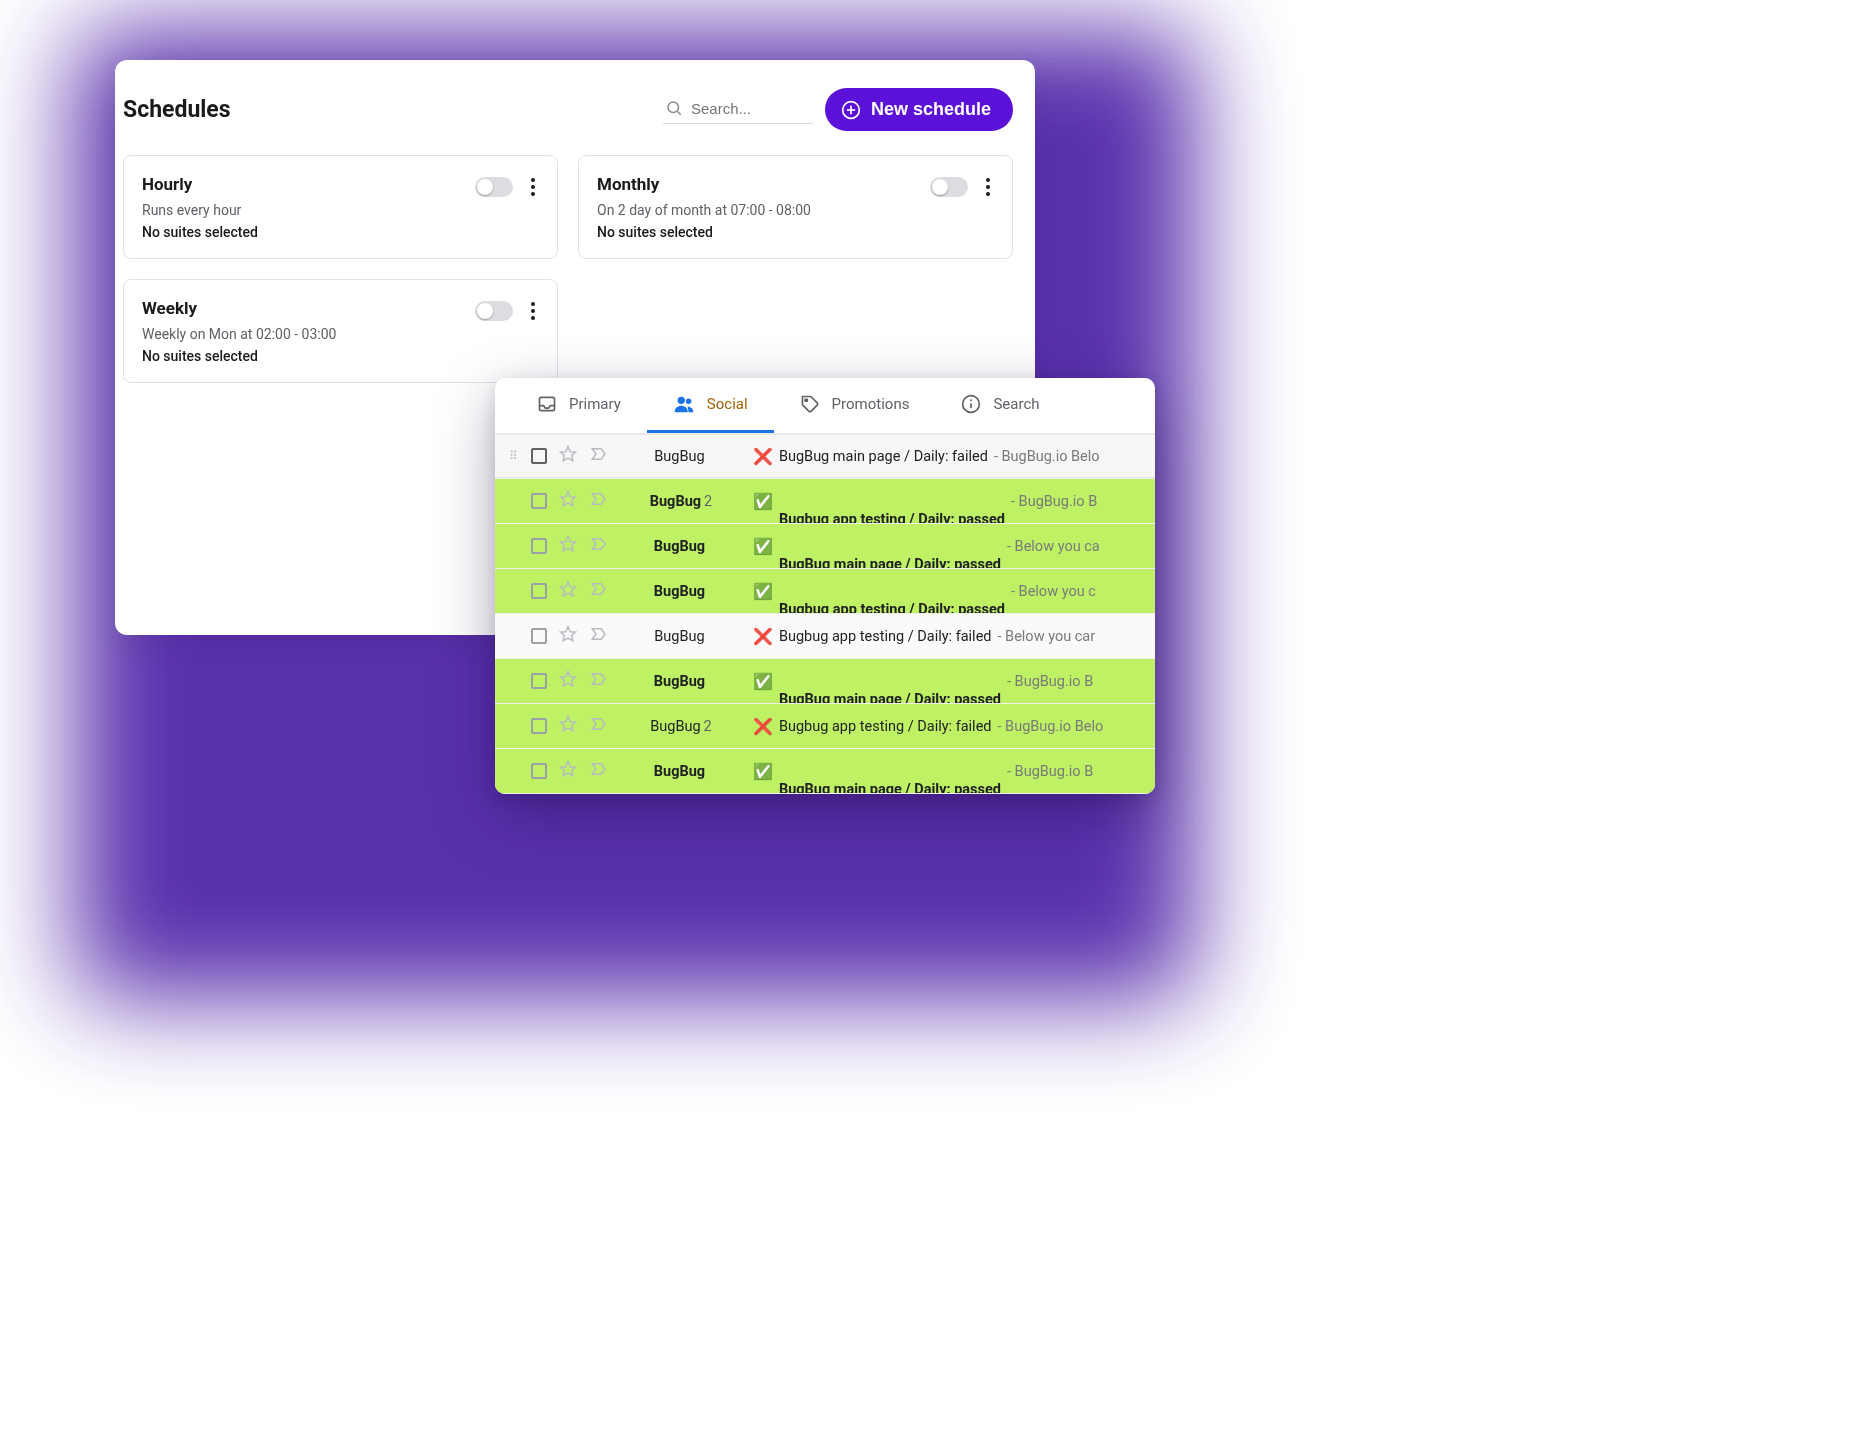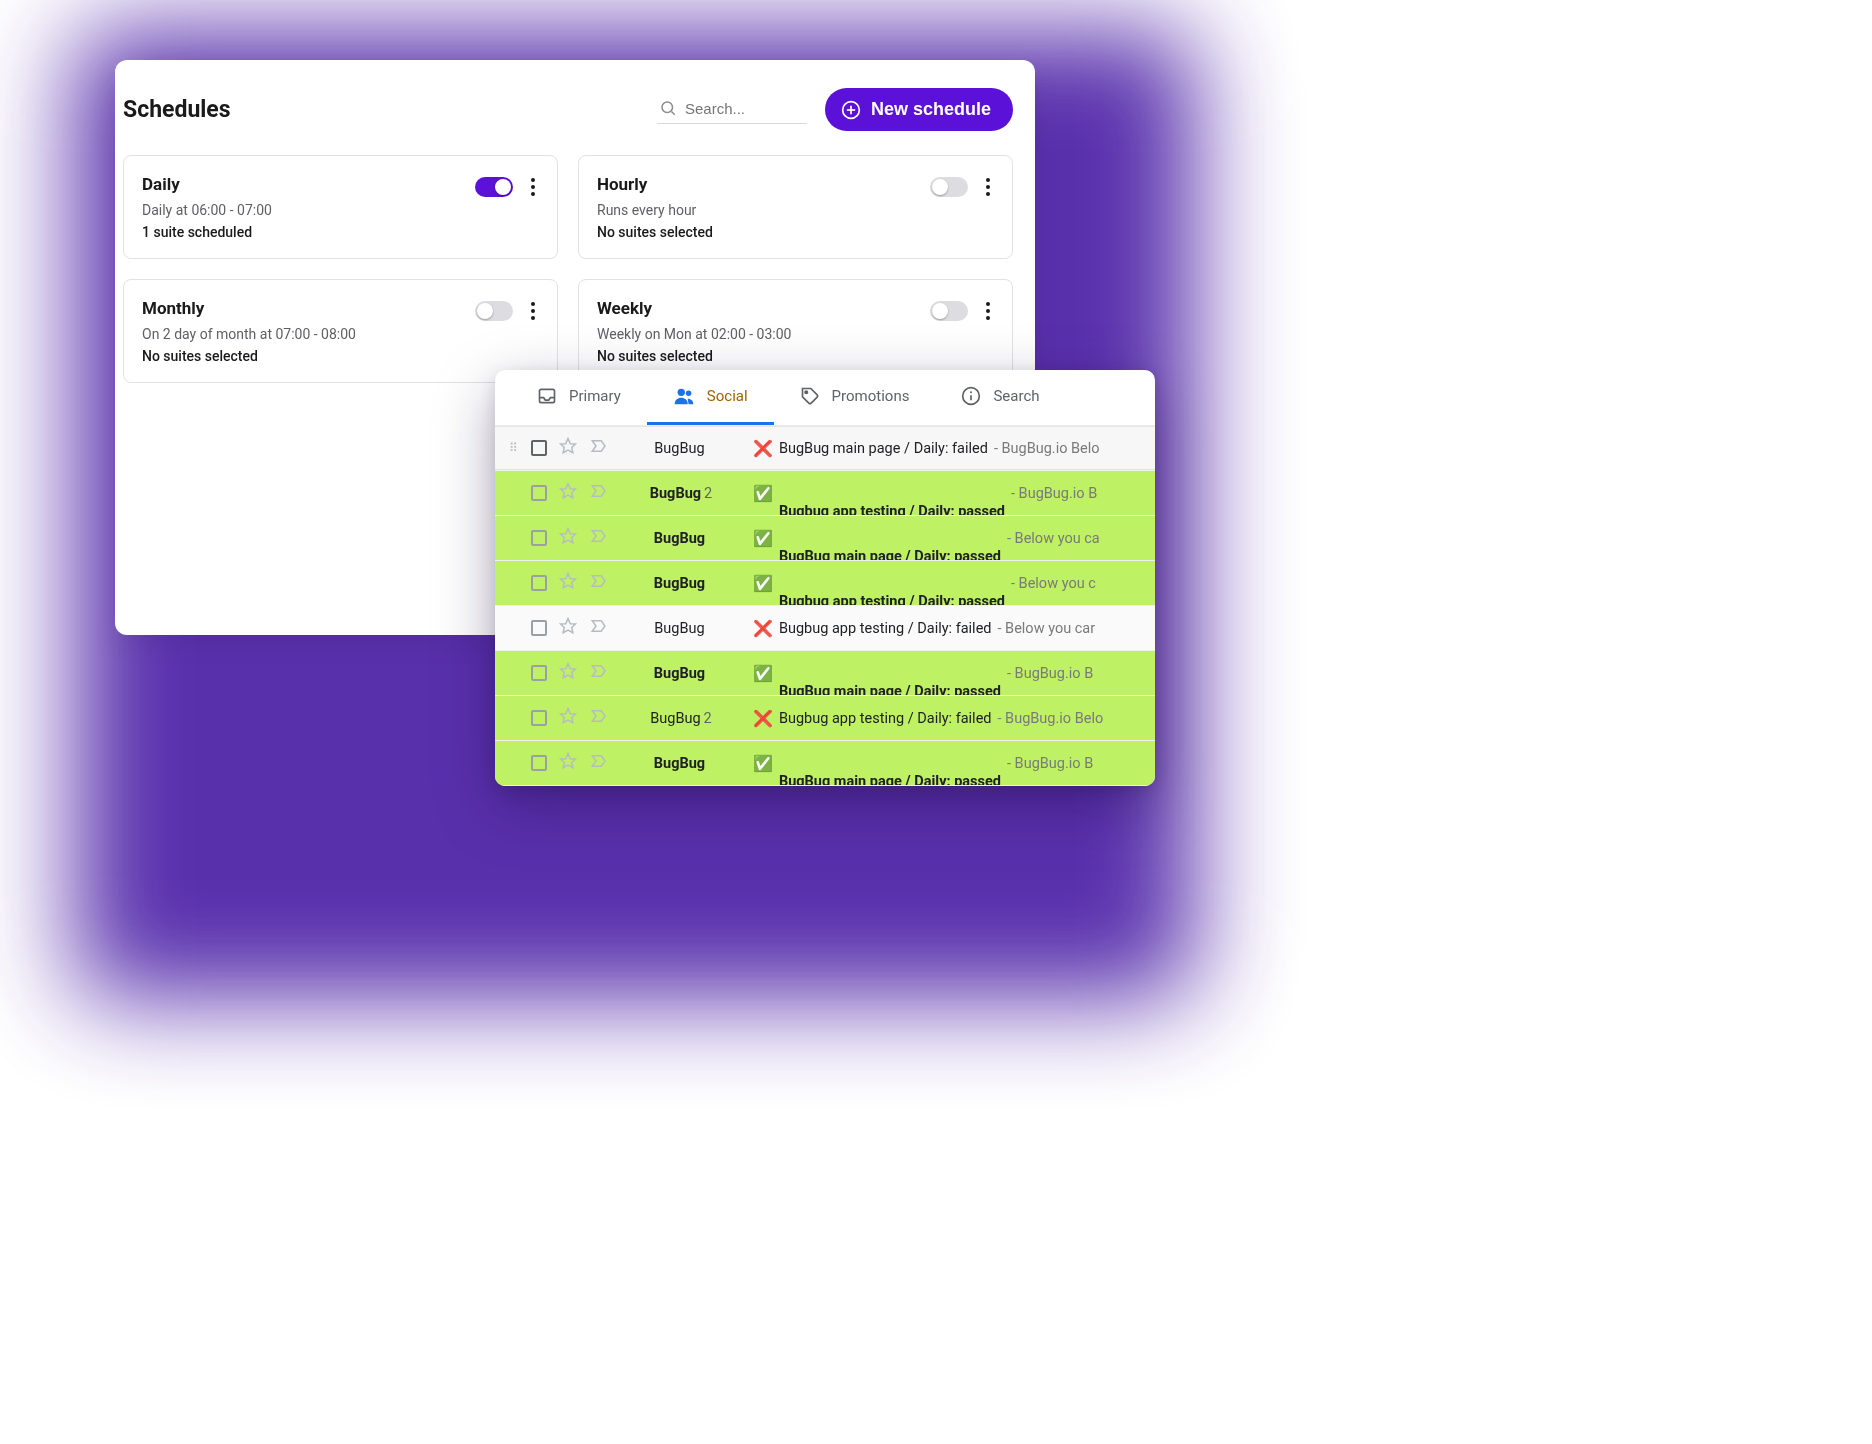--- a/index.html
+++ b/index.html
@@ -46,21 +46,21 @@
     margin-bottom: 24px;
   }
   .sched-title {
     font-size: 23px;
     font-weight: 700;
     color: #1a1a1a;
   }
   .sched-header-right {
     display: flex;
     align-items: center;
-    gap: 18px;
+    gap: 12px;
     justify-content: space-between;
   }
   .search-box {
     display: flex;
     align-items: center;
     gap: 8px;
     border-bottom: 1px solid #d9d9d9;
     padding: 4px 2px 6px 2px;
     width: 150px;
   }
@@ -127,21 +127,21 @@
   .kebab {
     display: flex; flex-direction: column; gap: 3px;
     cursor: pointer; padding: 4px;
   }
   .kebab span { width: 4px; height: 4px; background: #1a1a1a; border-radius: 50%; }
 
   
   .inbox-panel {
     position: absolute;
     left: 420px;
-    top: 340px;
+    top: 348px;
     width: 660px;
     background: #fff;
     border-radius: 10px;
     z-index: 3;
     box-shadow: 0 20px 60px rgba(22,0,60,0.35), 0 4px 16px rgba(0,0,0,0.12);
     overflow: hidden;
   }
   .tabs {
     display: flex;
     align-items: stretch;
@@ -246,35 +246,20 @@
               <line x1="12" y1="7" x2="12" y2="17"></line>
               <line x1="7" y1="12" x2="17" y2="12"></line>
             </svg>
           <span>New schedule</span>
         </button>
       </div>
     </div>
     <div class="cards" id="cards-container">
         <div class="card">
     <div class="card-info">
-      <div class="card-title">Daily</div>
-      <div class="card-sub">Daily at 06:00 - 07:00</div>
-      <div class="card-sub2">1 suite scheduled</div>
-    </div>
-    <div class="card-right">
-      <div class="toggle toggle-on"></div>
-      <div class="kebab">
-              <span></span>
-              <span></span>
-              <span></span>
-            </div>
-    </div>
-        </div>
-        <div class="card">
-    <div class="card-info">
       <div class="card-title">Hourly</div>
       <div class="card-sub">Runs every hour</div>
       <div class="card-sub2">No suites selected</div>
     </div>
     <div class="card-right">
       <div class="toggle toggle-off"></div>
       <div class="kebab">
               <span></span>
               <span></span>
               <span></span>

